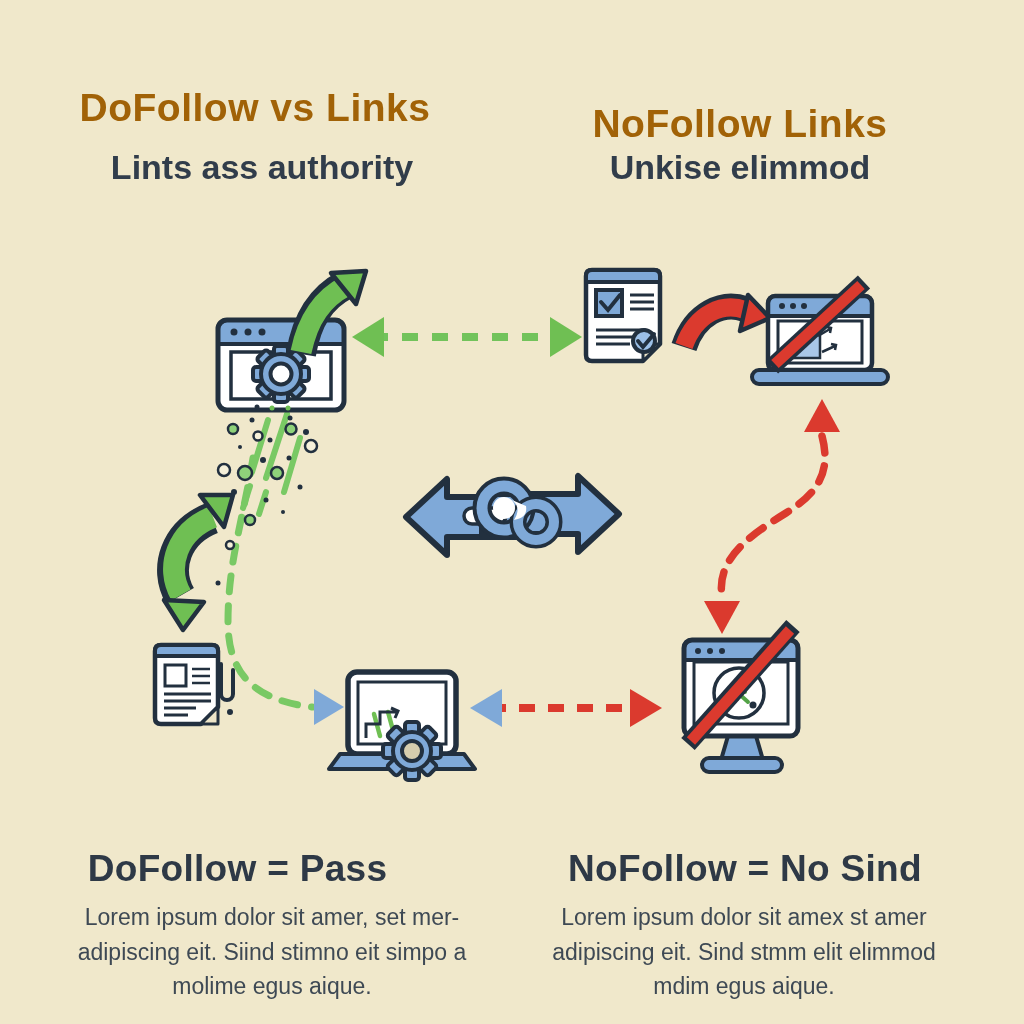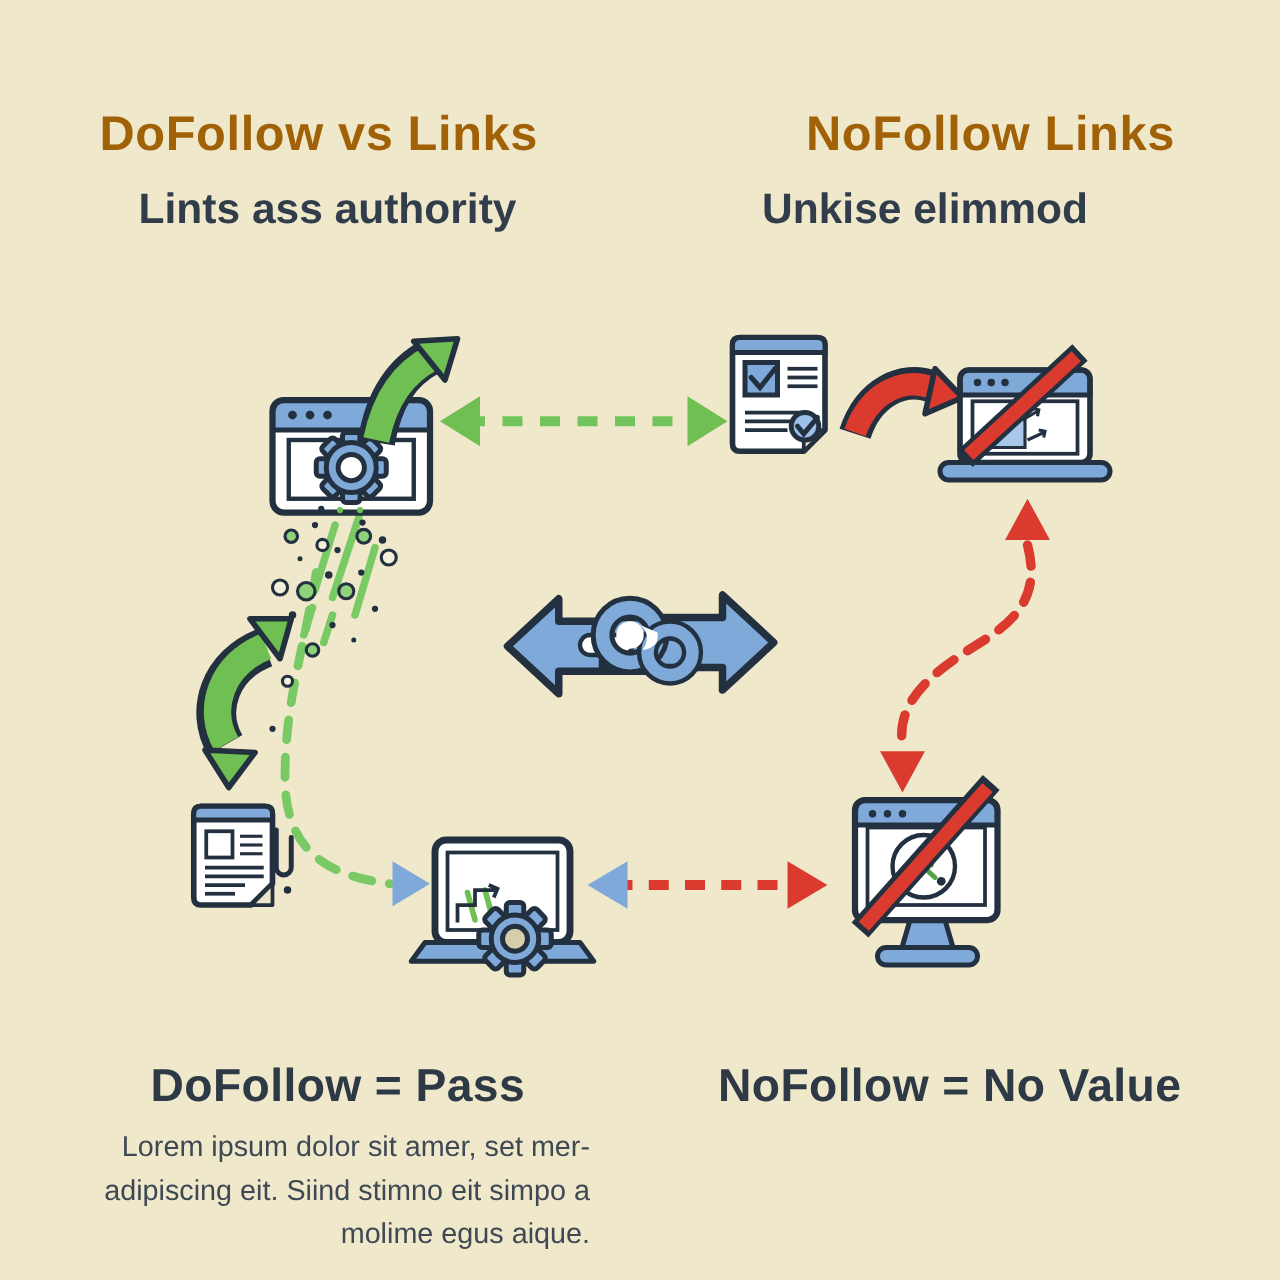--- a/index.html
+++ b/index.html
@@ -13,45 +13,48 @@
   }
   .abs{position:absolute;}
   .title{
     font-size:39px;font-weight:800;letter-spacing:.5px;
     text-align:center;color:#a16207;
   }
   .subtitle{
     font-size:34px;font-weight:700;text-align:center;color:#313D4B;
   }
   .bottom-heading{
-    font-size:37px;font-weight:800;text-align:right;color:#2E3946;letter-spacing:.3px;
+    font-size:37px;font-weight:800;text-align:center;color:#2E3946;letter-spacing:.3px;
   }
   .bottom-body{
-    font-size:23px;line-height:1.5;text-align:right;color:#3E4954;
+    font-size:23px;line-height:1.5;text-align:center;color:#3E4954;
     white-space:pre-line;font-weight:400;
   }
   svg{display:block;}
 </style>
 </head>
 <body>
 
 <div class="canvas">
 
   <div class="abs title" style="left:40px;top:86px;width:430px;">DoFollow vs Links</div>
   <div class="abs subtitle" style="left:62px;top:148px;width:400px;">Lints ass authority</div>
 
-  <div class="abs title" style="left:540px;top:86px;width:400px;text-align:right;">NoFollow Links</div>
+  <div class="abs title" style="left:540px;top:102px;width:400px;">NoFollow Links</div>
   <div class="abs subtitle" style="left:540px;top:148px;width:400px;">Unkise elimmod</div>
 
   <div class="abs bottom-heading" style="left:55px;top:848px;width:365px;">DoFollow = Pass</div>
   <div class="abs bottom-body" style="left:72px;top:900px;width:400px;">Lorem ipsum dolor sit amer, set mer-
 adipiscing eit. Siind stimno eit simpo a
 molime egus aique.</div>
 
-  <div class="abs bottom-heading" style="left:545px;top:848px;width:400px;">NoFollow = No Value</div>
+  <div class="abs bottom-heading" style="left:545px;top:848px;width:400px;">NoFollow = No Sind</div>
+  <div class="abs bottom-body" style="left:544px;top:900px;width:400px;">Lorem ipsum dolor sit amex st amer
+adipiscing eit. Sind stmm elit elimmod
+mdim egus aique.</div>
 
   <svg class="abs" style="left:0;top:0;" width="1024" height="1024" viewBox="0 0 1024 1024">
 
     <g>
       <path d="M 253 458 C 243 520 228 562 228 622 C 228 674 254 700 312 707" fill="none" stroke="#79C964" stroke-width="7" stroke-dasharray="16 14" stroke-linecap="round"></path>
       <polygon points="344,707 314,689 314,725" fill="#7FA9D8"></polygon>
     </g>
 
     <g>
       <line x1="372" y1="337" x2="562" y2="337" stroke="#72C35B" stroke-width="8" stroke-dasharray="16 14"></line>

